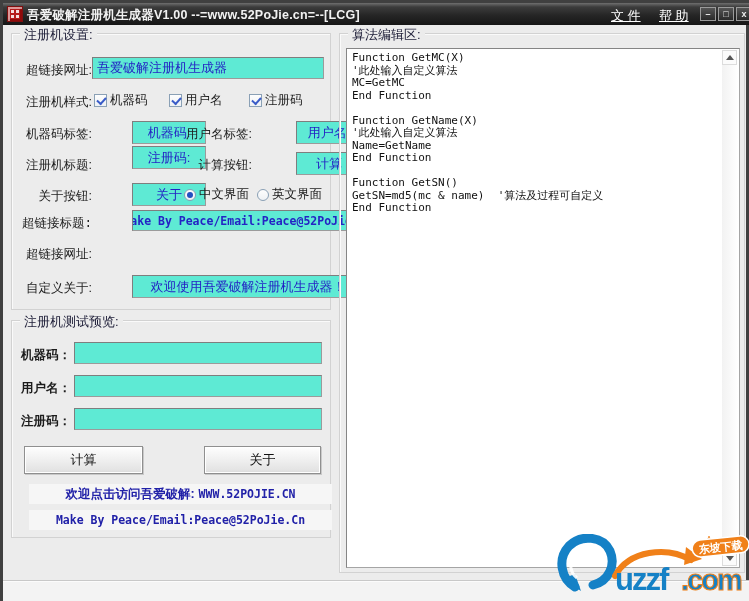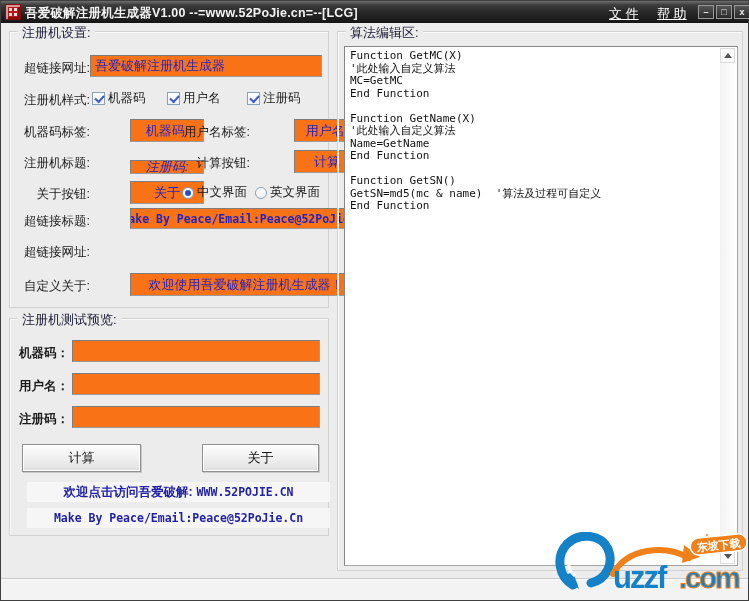--- a/index.html
+++ b/index.html
@@ -1,19 +1,19 @@
 <!DOCTYPE html>
 <html><head>
 <meta charset="utf-8">
 <style>
   * { margin:0; padding:0; box-sizing:border-box; }
   html,body { width:749px; height:601px; overflow:hidden; }
   body { font-family:"Liberation Sans", sans-serif; background:#ececec; position:relative; }
   #window { position:absolute; left:0; top:0; width:749px; height:601px;
-            background:#ececec; border:1px solid #404040; }
+            background:#ececec; border:3px solid #404040; }
 
   
   .titlebar { position:absolute; left:0; top:0; width:747px; height:22px;
     background:linear-gradient(#6f6f6f 0%, #3c3c3c 18%, #262626 55%, #161616 100%);
     color:#f2f2f2; }
   .app-icon { position:absolute; left:4px; top:3px; width:16px; height:16px;
     background:#b51a1a; border:1px solid #7e0f0f;
     box-shadow:inset 2px 2px 0 rgba(255,255,255,.55), inset -2px -2px 0 rgba(120,0,0,.6); }
   .app-icon::after { content:""; position:absolute; left:3px; top:3px; width:8px; height:8px;
     background:
@@ -35,21 +35,21 @@
     box-shadow:inset 1px 1px 0 #fafafa; }
   .groupbox > .gb-title { position:absolute; top:-8px; left:8px; background:#ececec;
     padding:0 4px; font-size:13px; color:#20203a; white-space:nowrap; }
   #grp-settings { left:8px; top:30px; width:320px; height:277px; }
   #grp-preview  { left:8px; top:317px; width:320px; height:218px; }
   #grp-algo     { left:336px; top:30px; width:406px; height:540px; }
 
   
   .lbl { position:absolute; font-size:12.5px; color:#1c1c1c; white-space:nowrap; }
   .lbl-r { text-align:right; }
-  .tbox { position:absolute; background:#f97316; border:1px solid #9b9b9b;
+  .tbox { position:absolute; background:#5eead4; border:1px solid #9b9b9b;
     border-top-color:#7e7e7e; border-left-color:#7e7e7e;
     font-size:13px; color:#2424c4; overflow:hidden; white-space:nowrap; }
   .tbox.center { text-align:center;margin-left:40px; }
   .tbox-inner { display:flex; align-items:center; height:100%; padding:0 4px; }
   .tbox.center .tbox-inner { justify-content:center; }
   .mono { font-family:"DejaVu Sans Mono", monospace; font-size:11.5px; font-weight:bold; }
 
   .checkrow { position:absolute; display:flex; align-items:center; gap:3px;
     font-size:12.5px; color:#1c1c1c; }
   .cb { width:13px; height:13px; background:linear-gradient(#fdfdfd,#eef1f4);
@@ -135,42 +135,42 @@
     <div class="lbl lbl-r" style="left:6px; top:92px; width:74px;">机器码标签:</div>
     <div class="tbox center" style="left:80px; top:87px; width:74px; height:23px;">
       <div class="tbox-inner">机器码:</div>
     </div>
     <div class="lbl lbl-r" style="left:162px; top:92px; width:78px;">用户名标签:</div>
     <div class="tbox center" style="left:244px; top:87px; width:66px; height:23px;">
       <div class="tbox-inner">用户名:</div>
     </div>
 
     <div class="lbl lbl-r" style="left:6px; top:123px; width:74px;">注册机标题:</div>
-    <div class="tbox center" style="left:80px; top:128px; width:74px; height:14px;font-style:italic;">
+    <div class="tbox center" style="left:80px; top:112px; width:74px; height:23px;">
       <div class="tbox-inner">注册码:</div>
     </div>
     <div class="lbl lbl-r" style="left:162px; top:123px; width:78px;">计算按钮:</div>
     <div class="tbox center" style="left:244px; top:118px; width:66px; height:23px;">
       <div class="tbox-inner">计算</div>
     </div>
 
     <div class="lbl lbl-r" style="left:6px; top:154px; width:74px;">关于按钮:</div>
     <div class="tbox center" style="left:80px; top:149px; width:74px; height:23px;">
       <div class="tbox-inner">关于</div>
     </div>
     <div class="checkrow" style="left:172px; top:152px;">
       <span class="rb selected"></span>
       <span>中文界面</span>
     </div>
     <div class="checkrow" style="left:245px; top:152px;">
       <span class="rb"></span>
       <span>英文界面</span>
     </div>
 
-    <div class="lbl lbl-r" style="left:6px; top:181px; width:74px;">超链接标题:</div>
+    <div class="lbl lbl-r" style="left:6px; top:181px; width:74px;font-family:Liberation Mono, monospace;">超链接标题:</div>
     <div class="tbox center mono" style="left:80px; top:176px; width:232px; height:21px;">
       <div class="tbox-inner">Make By Peace/Email:Peace@52PoJie.Cn</div>
     </div>
 
     <div class="lbl lbl-r" style="left:6px; top:212px; width:74px;">超链接网址:</div>
 
     <div class="lbl lbl-r" style="left:6px; top:246px; width:74px;">自定义关于:</div>
     <div class="tbox center" style="left:80px; top:241px; width:232px; height:23px;">
       <div class="tbox-inner">欢迎使用吾爱破解注册机生成器！</div>
     </div>

